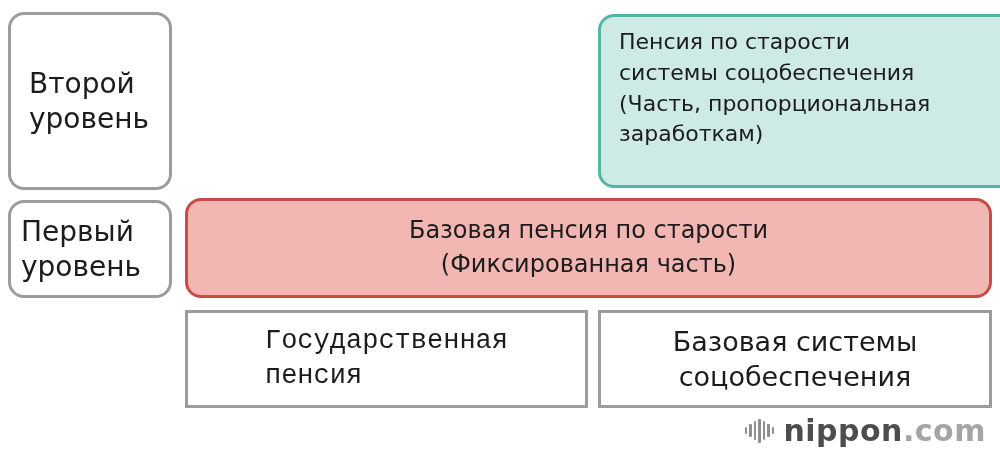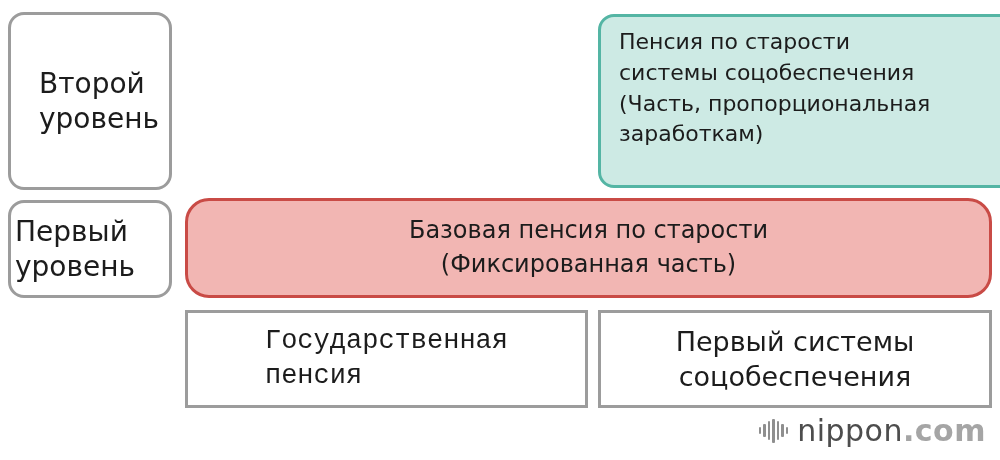--- a/index.html
+++ b/index.html
@@ -33,44 +33,44 @@
     border: 3px solid var(--gray_border);
     background: #ffffff;
     display: flex;
     align-items: center;
   }
   .prewrap { white-space: pre-line; }
 
   .tier2-box {
     left: 8px; top: 12px; width: 164px; height: 178px;
     border-radius: 16px;
-    padding-left: 28px;
+    padding-left: 18px;
     font-size: 28px;
     line-height: 1.25;
   }
   .tier1-box {
     left: 8px; top: 200px; width: 164px; height: 98px;
     border-radius: 16px;
-    padding-left: 4px;
+    padding-left: 10px;
     font-size: 28px;
     line-height: 1.25;
   }
   .earnings-box {
     left: 598px; top: 14px; width: 457px; height: 174px;
     border-radius: 16px;
     border-color: var(--teal_border);
     background: var(--teal_bg);
     align-items: flex-start;
     padding: 10px 18px;
     font-size: 22px;
     line-height: 1.4;
   }
   .basic-box {
     left: 185px; top: 198px; width: 807px; height: 100px;
-    border-radius: 24px;
+    border-radius: 16px;
     border-color: var(--red_border);
     background: var(--red_bg);
     justify-content: center;
     text-align: center;
     font-size: 24px;
     line-height: 1.4;
   }
   .national-box {
     left: 185px; top: 310px; width: 403px; height: 98px;
     justify-content: center;
@@ -108,21 +108,21 @@
   }
   .bar.b1 { height: 7px; }
   .bar.b2 { height: 13px; }
   .bar.b3 { height: 19px; }
   .bar.b4 { height: 24px; }
   .bar.b5 { height: 19px; }
   .bar.b6 { height: 13px; }
   .bar.b7 { height: 7px; }
   .logo-name {
     color: var(--logo_name);
-    font-weight: normal;
+    font-weight: bold;
   }
   .logo-tld {
     color: var(--logo_tld);
     font-weight: bold;
   }
 </style>
 </head>
 <body>
 
 <div class="canvas">
@@ -148,21 +148,21 @@
     <span class="prewrap">Базовая пенсия по старости
 (Фиксированная часть)</span>
   </div>
 
   <div class="box national-box">
     <span class="prewrap">Государственная
 пенсия</span>
   </div>
 
   <div class="box social-box">
-    <span class="prewrap">Первый системы
+    <span class="prewrap">Базовая системы
 соцобеспечения</span>
   </div>
 
   <div class="logo">
     <span class="soundwave">
       <span class="bar b1"></span>
         <span class="bar b2"></span>
         <span class="bar b3"></span>
         <span class="bar b4"></span>
         <span class="bar b5"></span>

